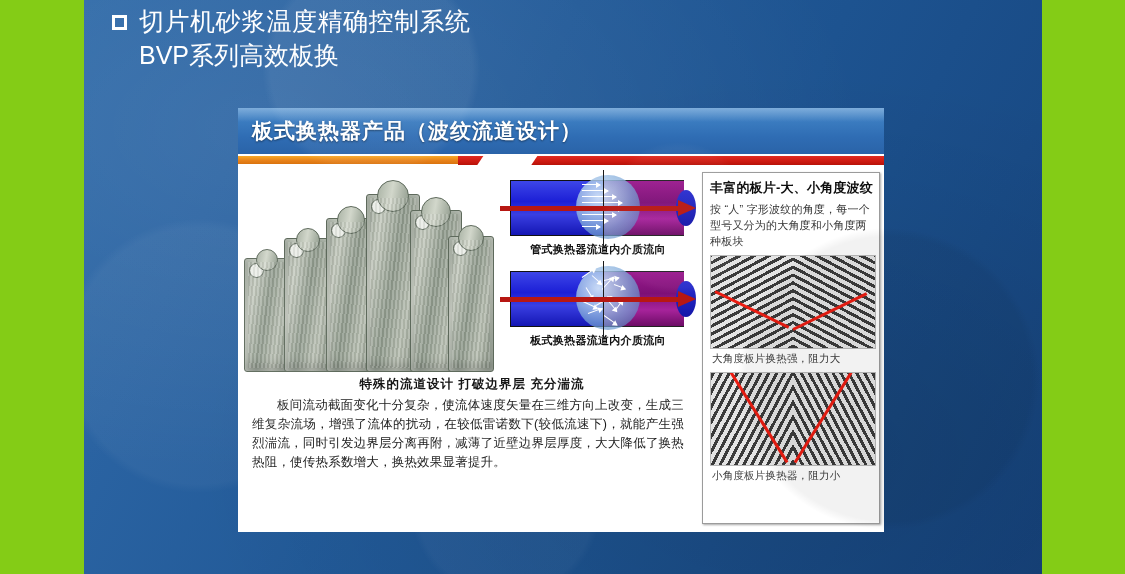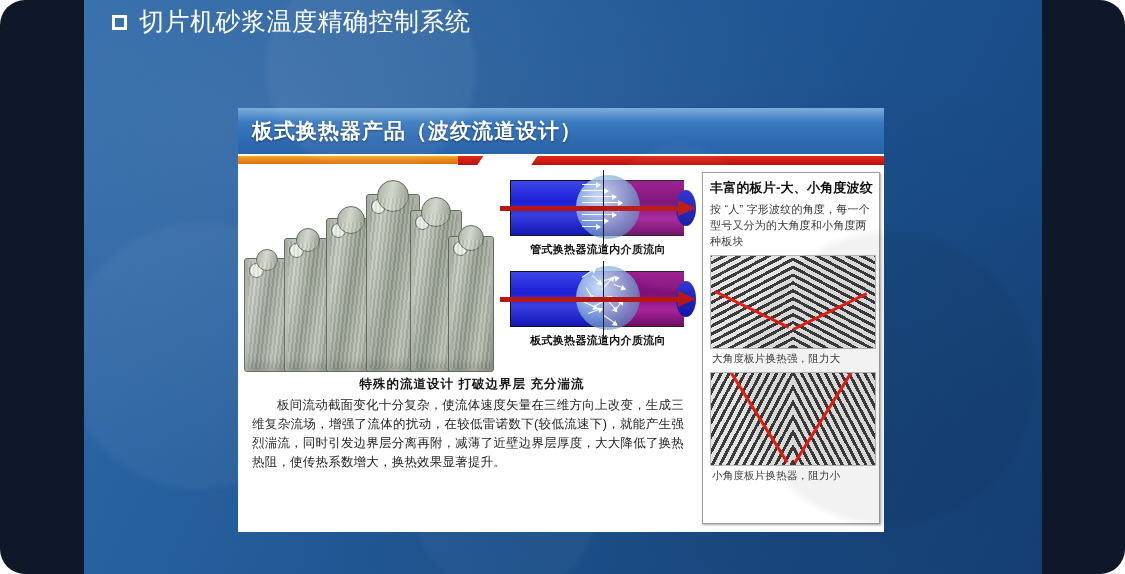--- a/index.html
+++ b/index.html
@@ -2,21 +2,21 @@
 <html><head>
 <meta charset="utf-8">
 <style>
   html,body{margin:0;padding:0;}
   body{
     width:1125px;height:574px;
     background:#ffffff;
     font-family:"Liberation Sans","DejaVu Sans",sans-serif;
     overflow:hidden;
   }
-  .page{position:relative;width:1125px;height:574px;background:#0f172a;border-radius:25px;}
+  .page{position:relative;width:1125px;height:574px;background:#84cc16;}
 
   
   .slide{
     position:absolute;left:84px;top:0;width:958px;height:574px;
     background:
       radial-gradient(ellipse at 18% 22%, rgba(255,255,255,.09) 0%, rgba(255,255,255,0) 55%),
       radial-gradient(ellipse at 75% 80%, rgba(0,0,0,.12) 0%, rgba(0,0,0,0) 60%),
       linear-gradient(116deg,#2f6aa8 0%,#2a63a2 18%,#225a98 40%,#1d5390 62%,#194b86 82%,#16437c 100%);
     overflow:hidden;
   }
@@ -191,20 +191,21 @@
 
 <div class="page">
 
   <div class="slide">
 
     <div class="title-block">
       <div class="title-line">
         <span class="bullet-sq"></span>
         <span class="title-t1">切片机砂浆温度精确控制系统</span>
       </div>
+      <div class="title-t2">BVP系列高效板换</div>
     </div>
 
     <div class="pic">
 
       <div class="banner">
         <div class="banner-title">板式换热器产品（波纹流道设计）</div>
       </div>
       <div class="rule-wrap">
         <div class="rule-orange"></div>
         <div class="rule-red"></div>

